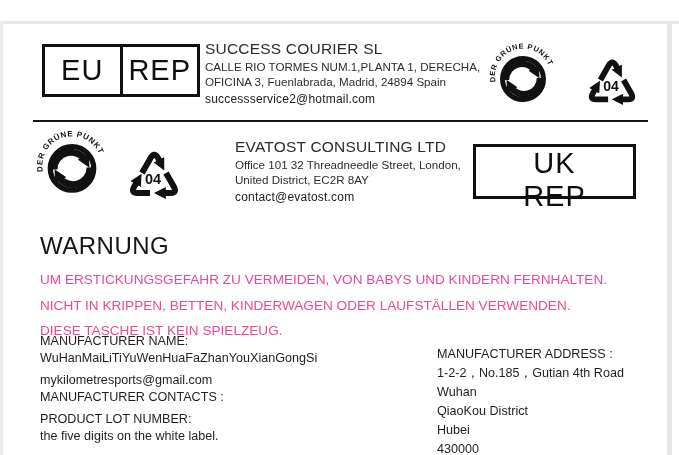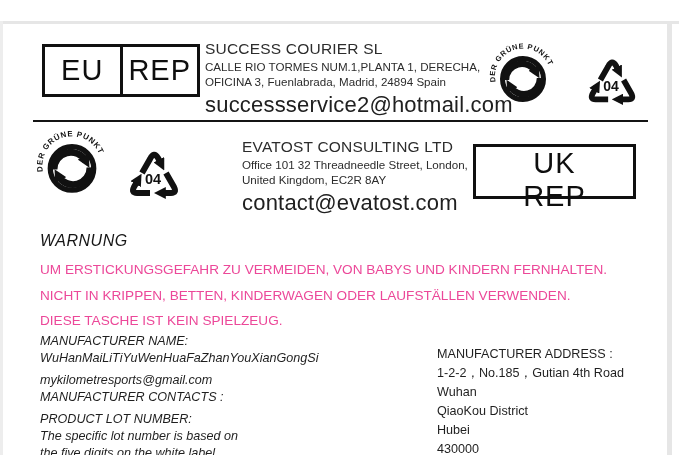--- a/index.html
+++ b/index.html
@@ -15,42 +15,42 @@
   .rep-box .cell{flex:1;display:flex;align-items:center;justify-content:center;
                  font-size:29px;font-weight:500;letter-spacing:1px;color:#0e0e0e;}
   .rep-box .vdiv{width:3px;background:#101010;}
   .eu-box{left:42px;top:23px;width:158px;height:53px;}
   .uk-box{left:473px;top:123px;width:163px;height:55px;flex-direction:column;}
 
   
   .company{position:absolute;}
   .co-name{font-size:15.5px;font-weight:400;color:#2c2c2c;letter-spacing:.2px;margin-bottom:2px;}
   .co-addr{font-size:11.6px;line-height:14.6px;color:#2c2c2c;}
-  .co-email{font-size:22px;color:#202020;margin-top:3px;letter-spacing:.2px;}
+  .co-email{font-size:12px;color:#202020;margin-top:3px;letter-spacing:.2px;}
   .company-eu{left:205px;top:19px;}
-  .company-uk{left:242px;top:117px;}
+  .company-uk{left:235px;top:117px;}
 
   .divider{position:absolute;left:33px;top:99px;width:615px;height:2px;background:#141414;}
 
   
   .sym{position:absolute;}
   .gd1{left:489px;top:17px;width:68px;height:68px;}
   .gd2{left:36px;top:104px;width:72px;height:72px;}
   .rc1{left:581px;top:29px;width:62px;height:58px;}
   .rc2{left:122px;top:121px;width:64px;height:60px;}
   svg text{font-family:"Liberation Sans", sans-serif;}
 
   
   .warning{position:absolute;left:40px;top:211px;}
-  .warning-title{font-size:16px;letter-spacing:.5px;color:#161616;margin-bottom:7px;font-style:italic;}
+  .warning-title{font-size:24px;letter-spacing:.5px;color:#161616;margin-bottom:7px;}
   .warning-line{font-size:13.6px;line-height:25.5px;color:#ec4899;}
 
   
   .mfr-left{position:absolute;left:40px;top:312px;font-size:12.6px;line-height:17.4px;color:#1f1f1f;}
-  .mfr-left .group{margin-bottom:4px;font-style:italic;}
+  .mfr-left .group{margin-bottom:4px;}
   .mfr-right{position:absolute;left:437px;top:324px;font-size:12.6px;line-height:19px;color:#1f1f1f;}
 </style>
 </head>
 <body>
 
 <svg width="0" height="0" style="position:absolute" aria-hidden="true">
   <defs>
     <marker id="ah" viewBox="0 0 10 10" refX="4" refY="5" markerWidth="12" markerHeight="12" orient="auto" markerUnits="userSpaceOnUse">
       <path d="M 0 0 L 10 5 L 0 10 z" fill="#111"></path>
     </marker>
@@ -106,21 +106,21 @@
   <svg class="sym rc2" viewBox="0 0 64 60">
     <path d="M 20 31 L 28 17 Q 32 9 36 16 L 39 22" fill="none" stroke="#111" stroke-width="6" marker-end="url(#ah)"></path>
     <path d="M 44 31 L 52 45 Q 55 51 49 51 L 39 51" fill="none" stroke="#111" stroke-width="6" marker-end="url(#ah)"></path>
     <path d="M 28 51 L 15 51 Q 9 51 12 45 L 16 38" fill="none" stroke="#111" stroke-width="6" marker-end="url(#ah)"></path>
     <text x="31" y="42" text-anchor="middle" font-size="14.5" font-weight="700" fill="#111">04</text>
   </svg>
 
   <div class="company company-uk">
     <div class="co-name">EVATOST CONSULTING LTD</div>
     <div class="co-addr">Office 101 32 Threadneedle Street, London,</div>
-    <div class="co-addr">United Kingdom, EC2R 8AY</div>
+    <div class="co-addr">United District, EC2R 8AY</div>
     <div class="co-email">contact@evatost.com</div>
   </div>
 
   <div class="rep-box uk-box">
     <span class="cell">UK</span>
     <span class="vdiv"></span>
     <span class="cell">REP</span>
   </div>
 
   <div class="warning">
@@ -134,21 +134,20 @@
     <div class="group">
       <div>MANUFACTURER NAME:</div>
       <div>WuHanMaiLiTiYuWenHuaFaZhanYouXianGongSi</div>
     </div>
     <div class="group">
       <div>mykilometresports@gmail.com</div>
       <div>MANUFACTURER CONTACTS :</div>
     </div>
     <div class="group">
       <div>PRODUCT LOT NUMBER:</div>
-      <div>The specific lot number is based on</div>
       <div>the five digits on the white label.</div>
     </div>
   </div>
 
   <div class="mfr-right">
     <div>MANUFACTURER ADDRESS :</div>
     <div>1-2-2，No.185，Gutian 4th Road</div>
     <div>Wuhan</div>
     <div>QiaoKou District</div>
     <div>Hubei</div>

